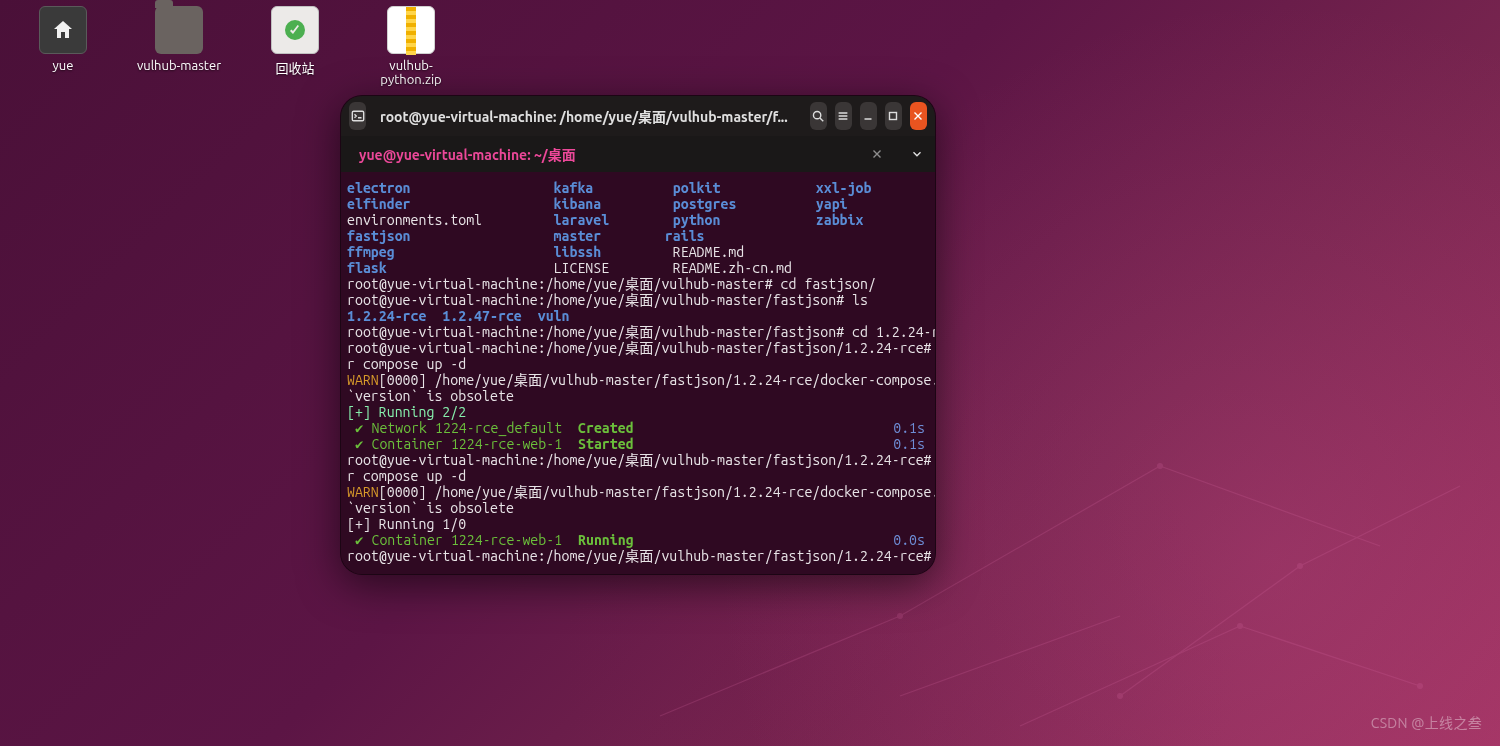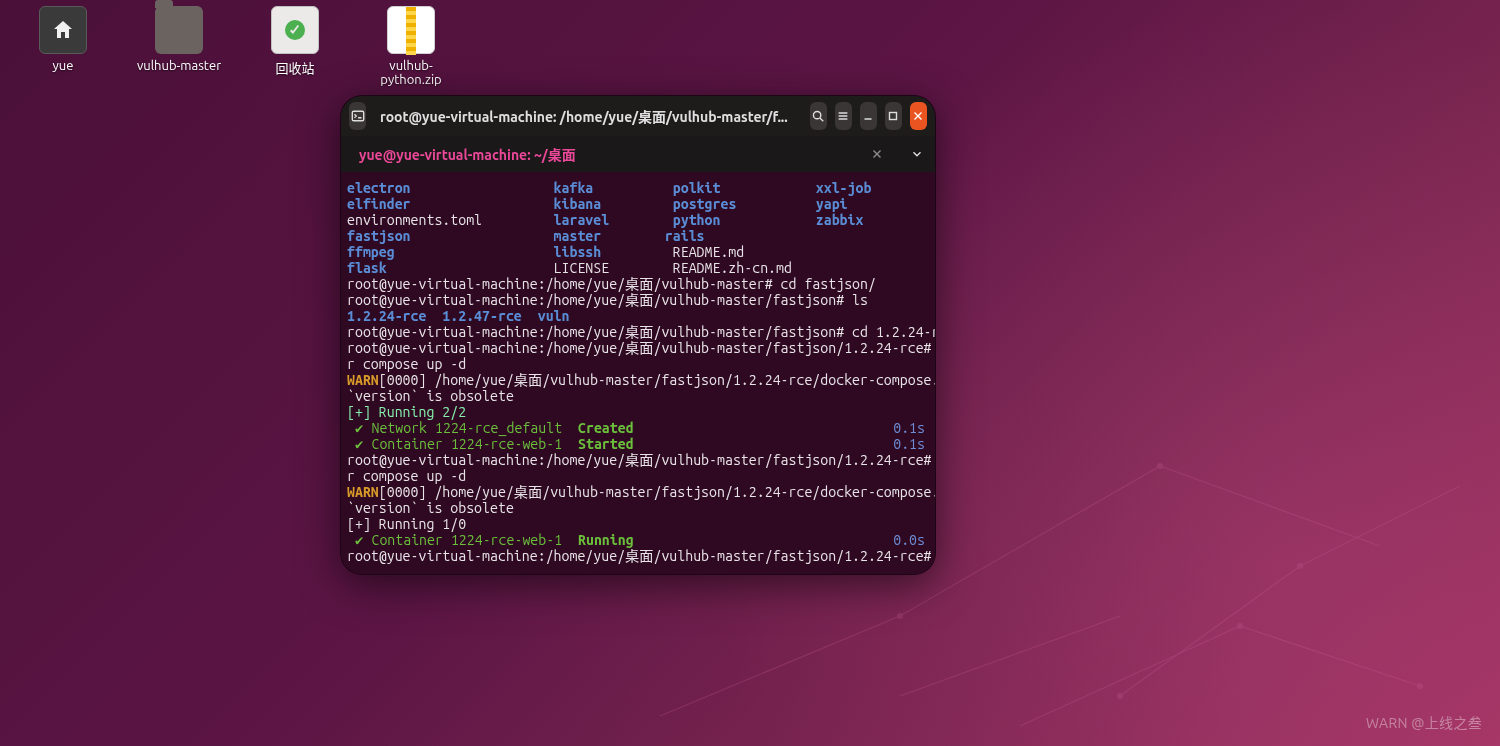--- a/index.html
+++ b/index.html
@@ -48,21 +48,21 @@
   .tab .tab-label { flex:1; white-space:nowrap; overflow:hidden; text-overflow:ellipsis; }
   .tab-close { width:16px; height:16px; display:flex; align-items:center; justify-content:center; opacity:0.6; }
   .tab-new { width:36px; display:flex; align-items:center; justify-content:center; color:#bdbdbd; font-size:16px; cursor:pointer; }
 
   .terminal-body {
     font-family: "Ubuntu Mono","DejaVu Sans Mono","Noto Sans Mono CJK SC",monospace;
     font-size: 14.2px; line-height: 16px; color: #e8e4e7;
     background: #2f0922; padding: 8px 6px 10px 6px; white-space: pre; overflow:hidden;
   }
   .c-dir { color:#5a8dd6; font-weight:700; }
-  .c-warn { color:#d89b2a; font-weight:700; }
+  .c-warn { color:#d89b2a; font-weight:400; }
   .c-cyan { color:#86efac; }
   .c-green { color:#6bbf3b; font-weight:600; }
   .c-check { color:#6bbf3b; }
   .c-time { color:#6e8dd6; }
   .term-row { display:flex; }
   .term-row .left { flex:1; }
   .term-row .right { text-align:right; padding-right:4px;margin-left:44px; }
 
   .watermark { position:absolute; right:18px; bottom:14px; color: rgba(255,255,255,0.38); font-size:14px; letter-spacing:0.3px; }
 
@@ -189,13 +189,13 @@
 `version` is obsolete
 <span class="c-cyan">[+] Running 2/2</span>
 <div class="term-row"><span class="left"><span class="c-check"> ✔ Network 1224-rce_default  </span><span class="c-green">Created</span></span><span class="right c-time">0.1s</span></div><div class="term-row"><span class="left"><span class="c-check"> ✔ Container 1224-rce-web-1  </span><span class="c-green">Started</span></span><span class="right c-time">0.1s</span></div>root@yue-virtual-machine:/home/yue/桌面/vulhub-master/fastjson/1.2.24-rce# docke
 r compose up -d
 <span class="c-warn">WARN</span>[0000] /home/yue/桌面/vulhub-master/fastjson/1.2.24-rce/docker-compose.yml:
 `version` is obsolete
 [+] Running 1/0
 <div class="term-row"><span class="left"><span class="c-check"> ✔ Container 1224-rce-web-1  </span><span class="c-green">Running</span></span><span class="right c-time">0.0s</span></div>root@yue-virtual-machine:/home/yue/桌面/vulhub-master/fastjson/1.2.24-rce# </div>
 </div>
 
-<div class="watermark">WARN @上线之叁</div>
+<div class="watermark">CSDN @上线之叁</div>
 
 </body></html>

